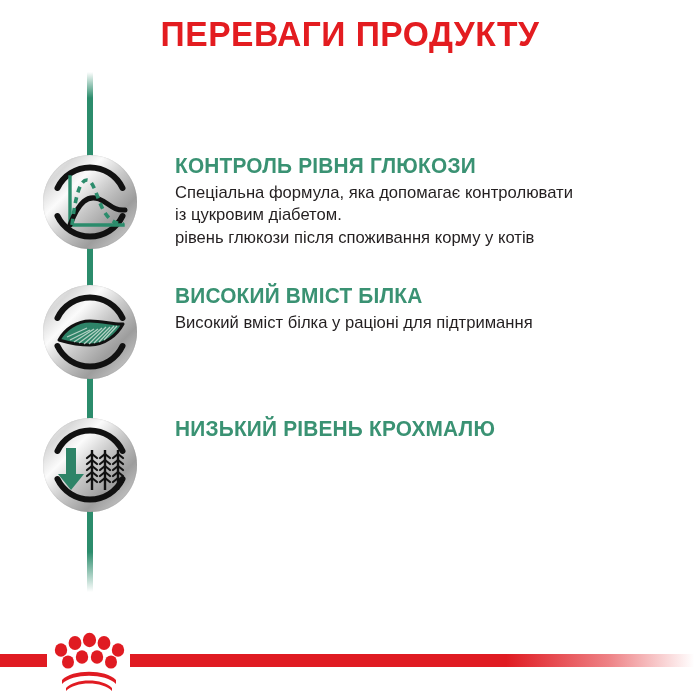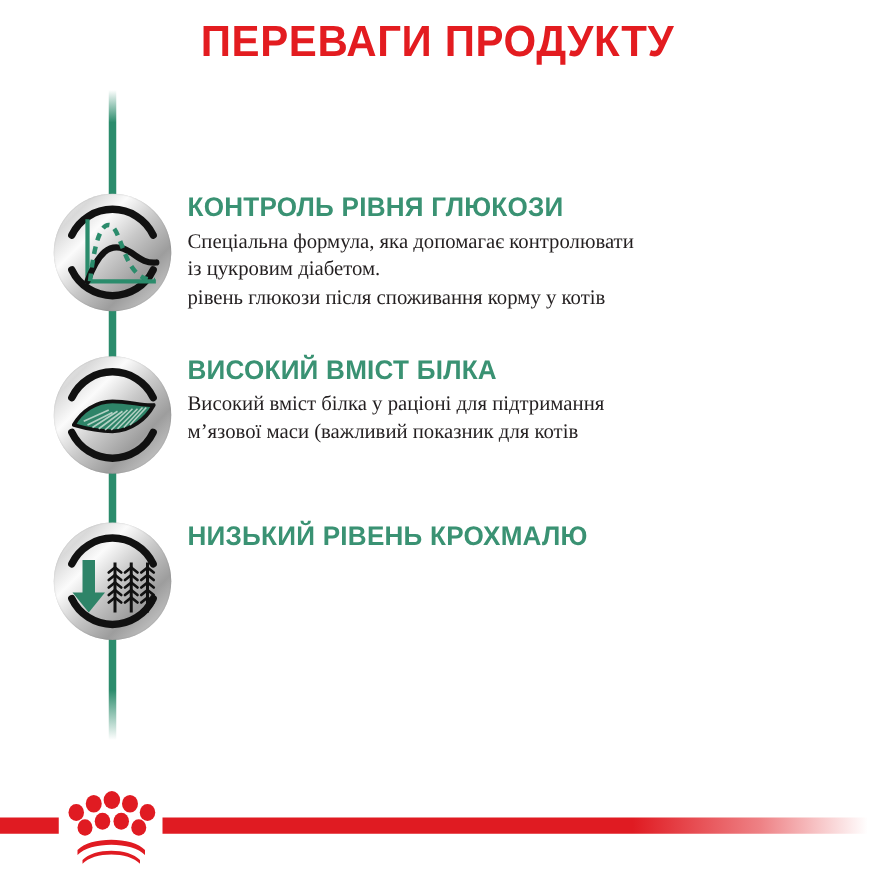--- a/index.html
+++ b/index.html
@@ -85,42 +85,42 @@
     position: absolute;
     left: 0;
     top: 0;
     width: 94px;
     height: 94px;
     display: block;
   }
 
   .copy {
     position: absolute;
-    left: 150px;
+    left: 175px;
     top: 0;
     width: 500px;
   }
   .feature-title {
     font-size: 21.5px;
     font-weight: bold;
     color: #3A9273;
     letter-spacing: 0.2px;
     line-height: 1.05;
     margin: 0 0 4px 0;
     transform: scaleX(0.97);
     transform-origin: left top;
     white-space: nowrap;
     font-family: "Liberation Sans", sans-serif;
   }
   .feature-body {
     font-size: 16.6px;
     line-height: 1.36;
     color: #231F20;
     margin: 0;
-    font-family: Liberation Serif, serif;
+    font-family: Liberation Sans, sans-serif;
   }
   .feature-body span { display: block; white-space: nowrap; }
 
   
   .footer {
     position: absolute;
     left: 0;
     top: 628px;
     width: 700px;
     height: 72px;
@@ -204,21 +204,20 @@
           <line x1="51" y1="58" x2="67" y2="42"></line>
           <line x1="56" y1="57" x2="71" y2="41"></line>
           <line x1="61" y1="55" x2="74" y2="41"></line>
         </g>
       </svg>
     </div>
     <div class="copy">
       <h3 class="feature-title">ВИСОКИЙ ВМІСТ БІЛКА</h3>
       <p class="feature-body">
         <span>Високий вміст білка у раціоні для підтримання</span>
-        <span>м’язової маси (важливий показник для котів</span>
       </p>
     </div>
   </div>
 
   <div class="feature f2">
     <div class="badge">
       <svg viewBox="0 0 94 94" xmlns="http://www.w3.org/2000/svg">
         <path d="M 14.5 33 A 36 36 0 0 1 79.5 33" fill="none" stroke="#111111" stroke-width="6" stroke-linecap="round"></path>
         <path d="M 14.5 61 A 36 36 0 0 0 79.5 61" fill="none" stroke="#111111" stroke-width="6" stroke-linecap="round"></path>
 

